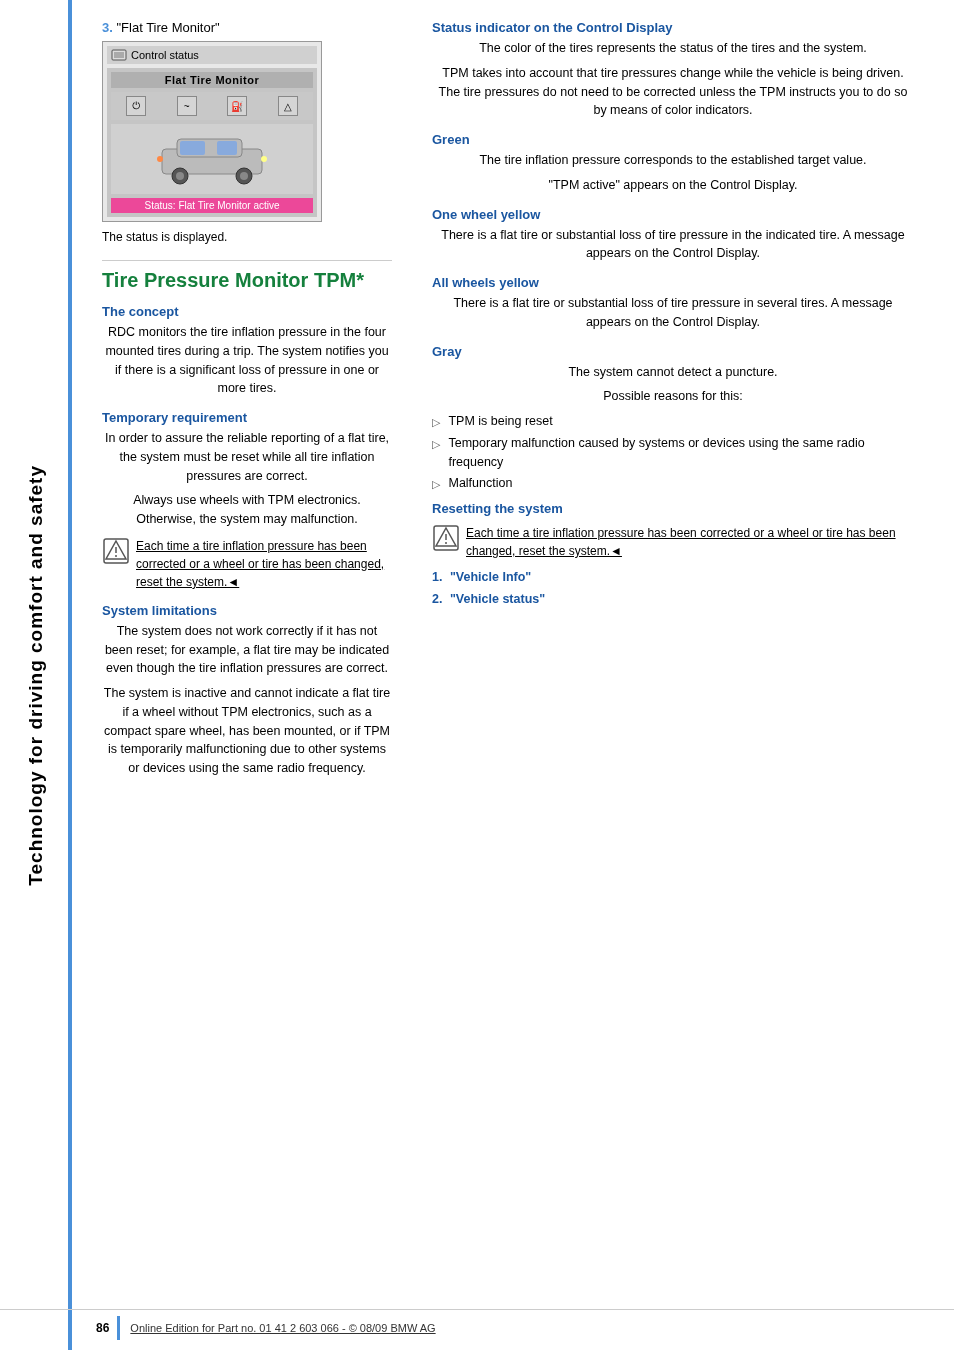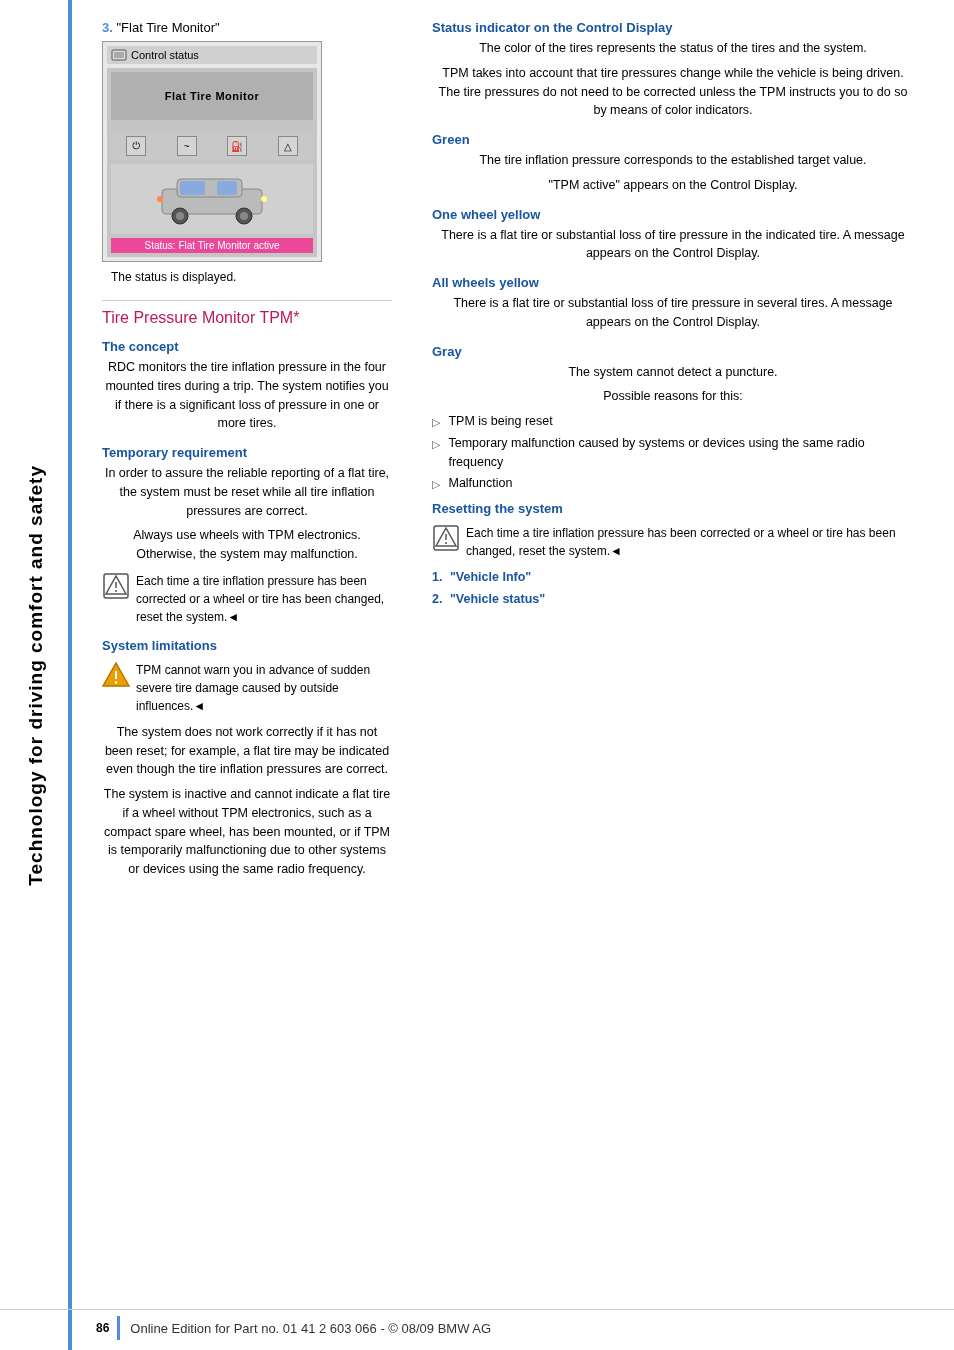--- a/index.html
+++ b/index.html
@@ -90,22 +90,22 @@
     .vs-inner {
       background: #c5c5c5;
       padding: 4px;
       text-align: center;
     }
     .vs-nav-bar {
       display: flex;
       justify-content: center;
       align-items: flex-start;
       background: #b0b0b0;
-      padding: 18px 0;
-      margin-bottom: 12px;
+      padding: 2px 0;
+      margin-bottom: 4px;
       font-size: 12px;
       font-weight: bold;
       letter-spacing: 0.5px;
     }
     .vs-icons-row {
       display: flex;
       justify-content: space-around;
       padding: 4px 0;
       background: #c8c8c8;
     }
@@ -138,26 +138,25 @@
       color: #fff;
       font-size: 10px;
       text-align: center;
       padding: 2px;
       margin-top: 4px;
     }
     .caption-text {
       font-size: 12px;
       margin-top: 4px;
       margin-bottom: 16px;
-      margin-left: 9px;
     }
     .section-title-blue {
-      color: #be185d;
-      font-weight: normal;
-      font-size: 16px;
+      color: #15803d;
+      font-weight: bold;
+      font-size: 20px;
       margin-bottom: 10px;
       margin-top: 6px;
     }
     .subsection-title {
       color: #1a56a0;
       font-weight: bold;
       font-size: 13px;
       margin-top: 12px;
       margin-bottom: 4px;
     }
@@ -180,20 +179,21 @@
     }
     .warning-icon {
       width: 28px;
       height: 28px;
       flex-shrink: 0;
       margin-right: 6px;
     }
     .note-text {
       font-size: 12px;
       line-height: 1.5;
+      text-decoration: underline;
     }
     .bullet-item {
       display: flex;
       align-items: flex-start;
       margin: 3px 0;
       font-size: 12.5px;
       line-height: 1.5;
     }
     .bullet-arrow {
       color: #555;
@@ -227,22 +227,23 @@
       margin-left: 80px;
       margin-right: 8px;
     }
     .footer-bar {
       width: 3px;
       height: 24px;
       background: #4a90d9;
       margin-right: 10px;
     }
     .footer-text {
-      font-size: 13px;
+      font-size: 11px;
       color: #333;
+      text-decoration: underline;
     }
     .section-divider {
       height: 1px;
       background: #ccc;
       margin: 8px 0;
     }
   </style>
 </head>
 <body>
 
@@ -320,28 +321,20 @@
           <rect x="2" y="2" width="24" height="24" rx="2" fill="none" stroke="#555" stroke-width="1.5"></rect>
           <polygon points="14,4 24,22 4,22" fill="none" stroke="#555" stroke-width="1.5"></polygon>
           <line x1="14" y1="10" x2="14" y2="16" stroke="#555" stroke-width="1.5"></line>
           <circle cx="14" cy="19" r="1" fill="#555"></circle>
         </svg>
         <div class="note-text">Each time a tire inflation pressure has been corrected or a wheel or tire has been changed, reset the system.◄</div>
       </div>
 
       <div class="subsection-title">System limitations</div>
 
-      <div class="note-box">
-        <svg class="warning-icon" viewBox="0 0 28 28" xmlns="http://www.w3.org/2000/svg">
-          <polygon points="14,2 27,25 1,25" fill="#e8a000" stroke="#c07000" stroke-width="1.5"></polygon>
-          <line x1="14" y1="10" x2="14" y2="18" stroke="#fff" stroke-width="2"></line>
-          <circle cx="14" cy="21.5" r="1.2" fill="#fff"></circle>
-        </svg>
-        <div class="note-text">TPM cannot warn you in advance of sudden severe tire damage caused by outside influences.◄</div>
-      </div>
 
       <div class="body-text">The system does not work correctly if it has not been reset; for example, a flat tire may be indicated even though the tire inflation pressures are correct.</div>
       <div class="body-text">The system is inactive and cannot indicate a flat tire if a wheel without TPM electronics, such as a compact spare wheel, has been mounted, or if TPM is temporarily malfunctioning due to other systems or devices using the same radio frequency.</div>
     </div>
 
     <div class="right-col">
 
       <div class="subsection-title" style="margin-top:0;">Status indicator on the Control Display</div>
       <div class="body-text">The color of the tires represents the status of the tires and the system.</div>
       <div class="body-text">TPM takes into account that tire pressures change while the vehicle is being driven. The tire pressures do not need to be corrected unless the TPM instructs you to do so by means of color indicators.</div>

